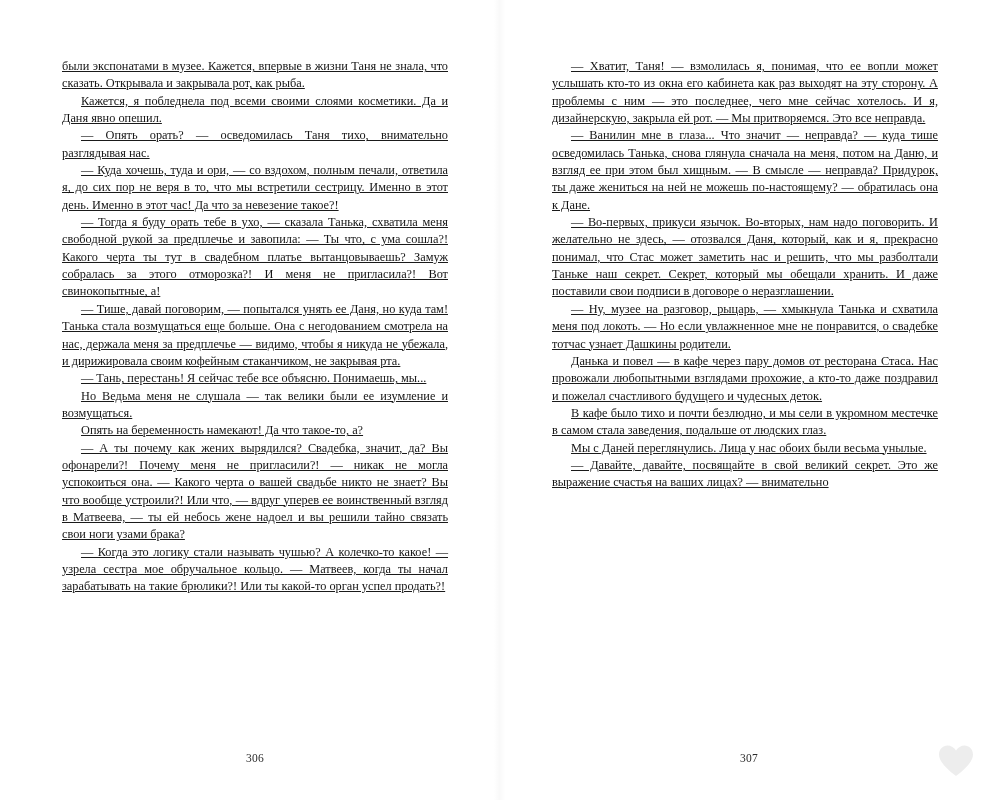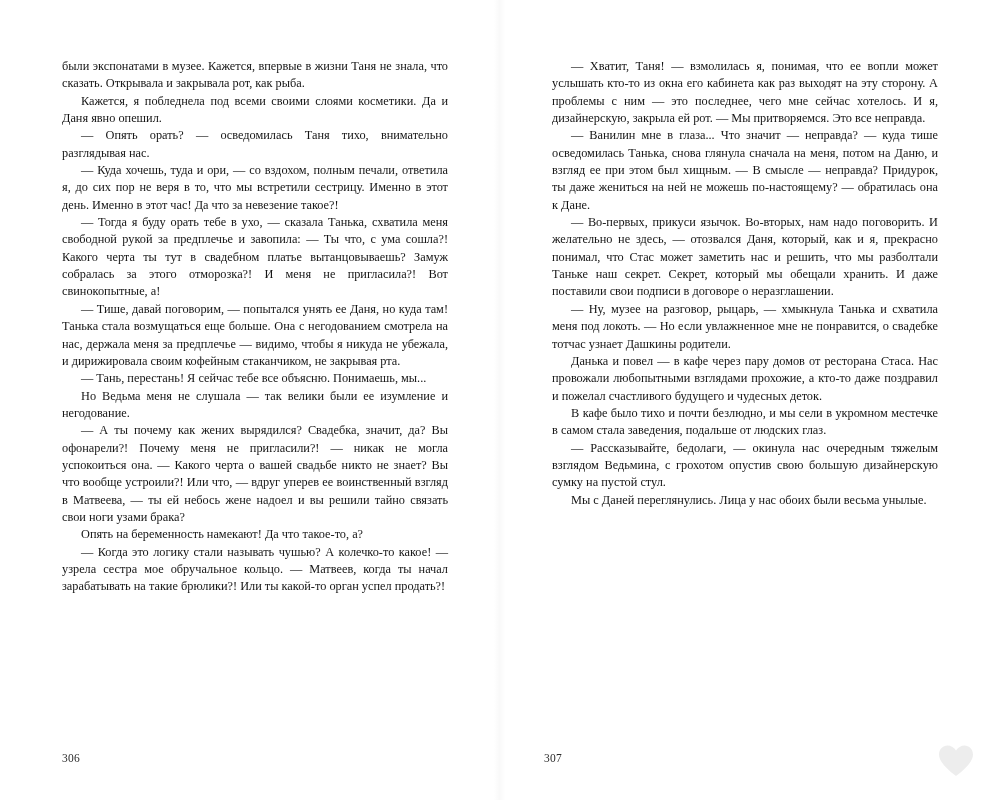--- a/index.html
+++ b/index.html
@@ -20,20 +20,21 @@
     height: 800px;
     display: flex;
     box-sizing: border-box;
   }
   .page {
     position: relative;
     width: 500px;
     height: 800px;
     box-sizing: border-box;
     padding: 58px 52px 40px 62px;
+    text-decoration: underline;
   }
   .page.right {
     padding: 58px 62px 40px 52px;
   }
   .page-body {
     font-size: 12.3px;
     line-height: 17.35px;
     text-align: justify;
     text-justify: inter-word;
     hyphens: manual;
@@ -43,27 +44,27 @@
     margin: 0;
     text-indent: 19px;
   }
   .para.noindent {
     text-indent: 0;
   }
   .page-number {
     position: absolute;
     bottom: 36px;
     width: 386px;
-    text-align: left;
+    text-align: center;
     font-size: 11.5px;
     color: #2a2a2a;
     letter-spacing: 0.3px;
   }
   .page.left .page-number { left: 62px; }
-  .page.right .page-number { left: 44px; }
+  .page.right .page-number { left: 56px; }
 
   .heart-mark {
     position: absolute;
     right: 26px;
     bottom: 22px;
     width: 36px;
     height: 34px;
     opacity: 0.5;
   }
   .gutter-shadow {
@@ -83,38 +84,38 @@
 
   <div class="page left">
     <div class="page-body">
       <p class="para noindent">были экспонатами в музее. Кажется, впервые в жизни Таня не знала, что сказать. Открывала и закрывала рот, как рыба.</p>
       <p class="para">Кажется, я побледнела под всеми своими слоями косметики. Да и Даня явно опешил.</p>
       <p class="para">— Опять орать? — осведомилась Таня тихо, внимательно разглядывая нас.</p>
       <p class="para">— Куда хочешь, туда и ори, — со вздохом, полным печали, ответила я, до сих пор не веря в то, что мы встретили сестрицу. Именно в этот день. Именно в этот час! Да что за невезение такое?!</p>
       <p class="para">— Тогда я буду орать тебе в ухо, — сказала Танька, схватила меня свободной рукой за предплечье и завопила: — Ты что, с ума сошла?! Какого черта ты тут в свадебном платье вытанцовываешь? Замуж собралась за этого отморозка?! И меня не пригласила?! Вот свинокопытные, а!</p>
       <p class="para">— Тише, давай поговорим, — попытался унять ее Даня, но куда там! Танька стала возмущаться еще больше. Она с негодованием смотрела на нас, держала меня за предплечье — видимо, чтобы я никуда не убежала, и дирижировала своим кофейным стаканчиком, не закрывая рта.</p>
       <p class="para">— Тань, перестань! Я сейчас тебе все объясню. Понимаешь, мы...</p>
-      <p class="para">Но Ведьма меня не слушала — так велики были ее изумление и негодование.</p>
+      <p class="para">Но Ведьма меня не слушала — так велики были ее изумление и возмущаться.</p>
+      <p class="para">Опять на беременность намекают! Да что такое-то, а?</p>
       <p class="para">— А ты почему как жених вырядился? Свадебка, значит, да? Вы офонарели?! Почему меня не пригласили?! — никак не могла успокоиться она. — Какого черта о вашей свадьбе никто не знает? Вы что вообще устроили?! Или что, — вдруг уперев ее воинственный взгляд в Матвеева, — ты ей небось жене надоел и вы решили тайно связать свои ноги узами брака?</p>
-      <p class="para">Опять на беременность намекают! Да что такое-то, а?</p>
       <p class="para">— Когда это логику стали называть чушью? А колечко-то какое! — узрела сестра мое обручальное кольцо. — Матвеев, когда ты начал зарабатывать на такие брюлики?! Или ты какой-то орган успел продать?!</p>
     </div>
     <div class="page-number">306</div>
   </div>
 
   <div class="page right">
     <div class="page-body">
       <p class="para">— Хватит, Таня! — взмолилась я, понимая, что ее вопли может услышать кто-то из окна его кабинета как раз выходят на эту сторону. А проблемы с ним — это последнее, чего мне сейчас хотелось. И я, дизайнерскую, закрыла ей рот. — Мы притворяемся. Это все неправда.</p>
       <p class="para">— Ванилин мне в глаза... Что значит — неправда? — куда тише осведомилась Танька, снова глянула сначала на меня, потом на Даню, и взгляд ее при этом был хищным. — В смысле — неправда? Придурок, ты даже жениться на ней не можешь по-настоящему? — обратилась она к Дане.</p>
       <p class="para">— Во-первых, прикуси язычок. Во-вторых, нам надо поговорить. И желательно не здесь, — отозвался Даня, который, как и я, прекрасно понимал, что Стас может заметить нас и решить, что мы разболтали Таньке наш секрет. Секрет, который мы обещали хранить. И даже поставили свои подписи в договоре о неразглашении.</p>
       <p class="para">— Ну, музее на разговор, рыцарь, — хмыкнула Танька и схватила меня под локоть. — Но если увлажненное мне не понравится, о свадебке тотчас узнает Дашкины родители.</p>
       <p class="para">Данька и повел — в кафе через пару домов от ресторана Стаса. Нас провожали любопытными взглядами прохожие, а кто-то даже поздравил и пожелал счастливого будущего и чудесных деток.</p>
       <p class="para">В кафе было тихо и почти безлюдно, и мы сели в укромном местечке в самом стала заведения, подальше от людских глаз.</p>
-      <p class="para">— Рассказывайте, бедолаги, — окинула нас очередным тяжелым взглядом Ведьмина, с грохотом опустив свою большую дизайнерскую сумку на пустой стул.</p>
       <p class="para">Мы с Даней переглянулись. Лица у нас обоих были весьма унылые.</p>
+      <p class="para">— Давайте, давайте, посвящайте в свой великий секрет. Это же выражение счастья на ваших лицах? — внимательно</p>
     </div>
     <div class="page-number">307</div>
     <div class="heart-mark">
       <svg viewBox="0 0 36 34" width="36" height="34" aria-hidden="true">
         <path d="M18 32 C 6 23, 1 16, 1 10.5 C 1 5, 5 1.5, 9.5 1.5 C 13 1.5, 16.2 3.6, 18 6.6 C 19.8 3.6, 23 1.5, 26.5 1.5 C 31 1.5, 35 5, 35 10.5 C 35 16, 30 23, 18 32 Z" fill="#dcdcdc"></path>
       </svg>
     </div>
   </div>
 
   <div class="gutter-shadow"></div>

